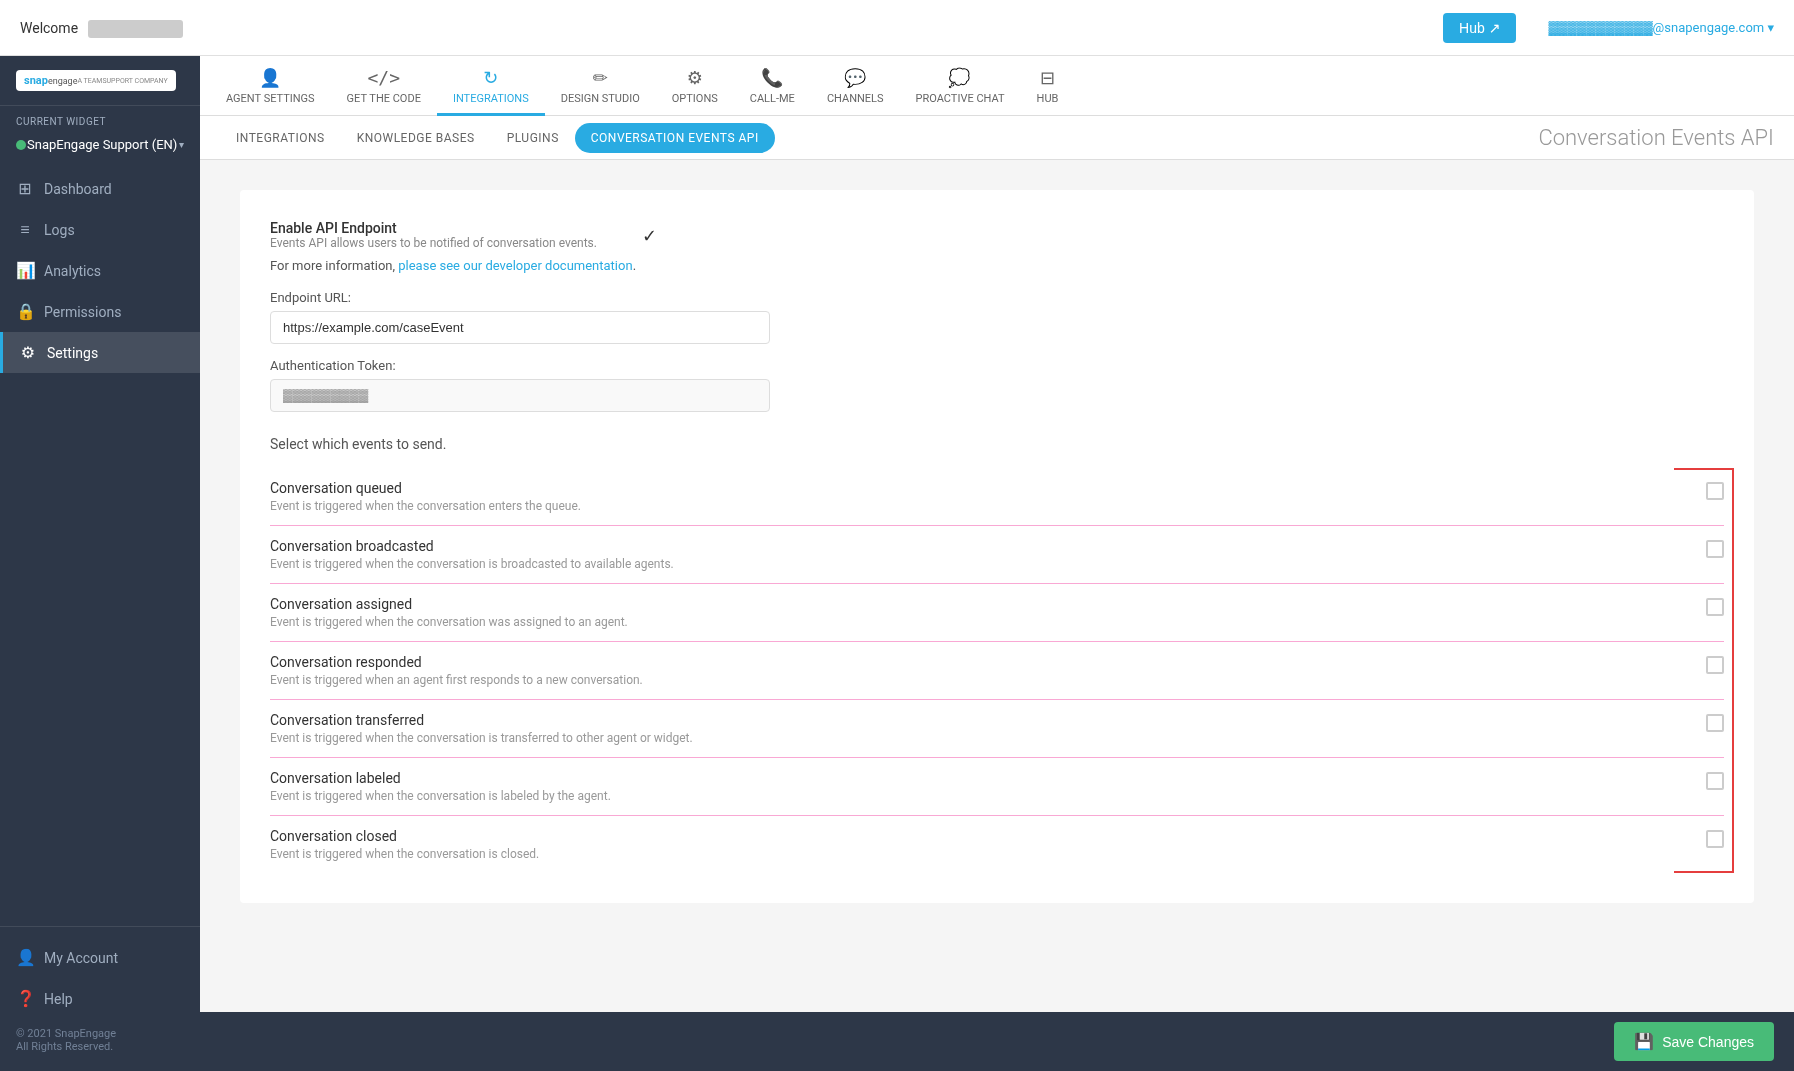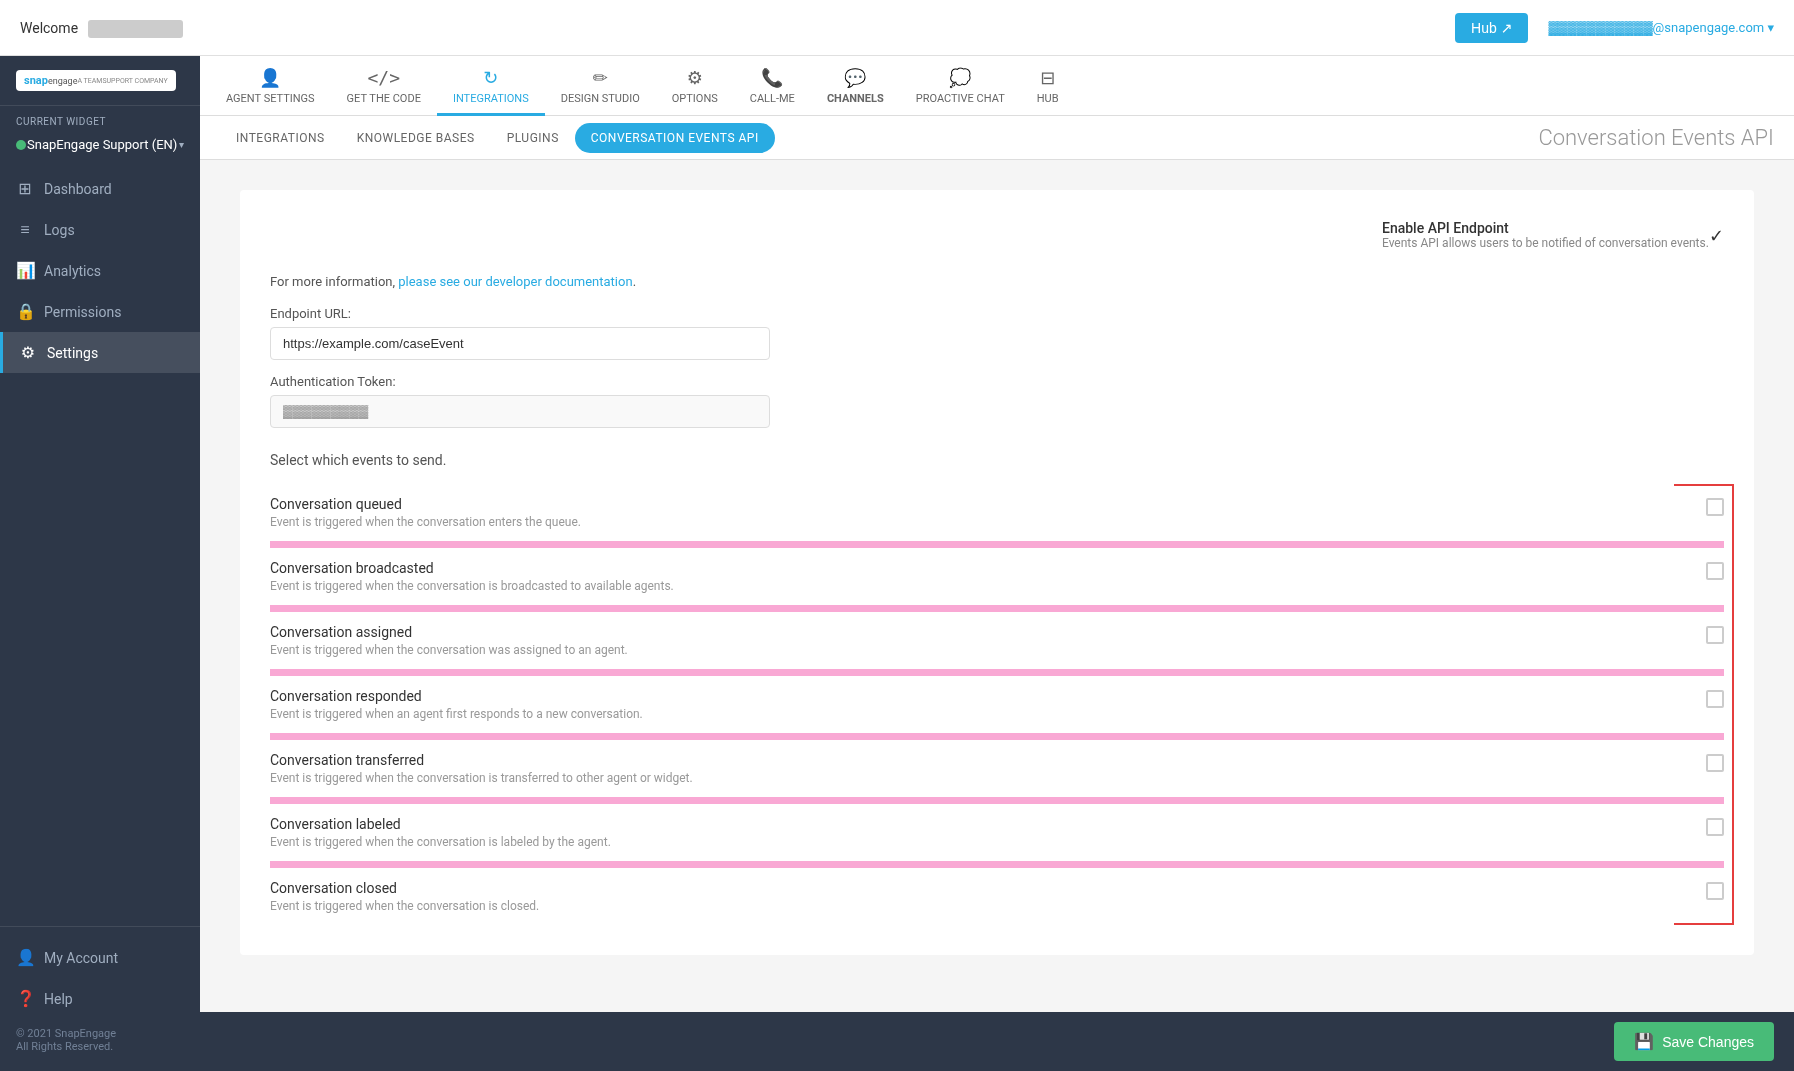--- a/index.html
+++ b/index.html
@@ -9,21 +9,21 @@
     .top-header {
       background: #fff;
       height: 56px;
       display: flex;
       align-items: center;
       justify-content: space-between;
       padding: 0 20px;
       border-bottom: 1px solid #e0e0e0;
       flex-shrink: 0;
     }
-    .header-right { display: flex; align-items: center; gap: 20px; }
+    .header-right { display: flex; align-items: center; gap: 32px; }
     .hub-button {
       background: #29abe2;
       color: #fff;
       border: none;
       padding: 7px 16px;
       border-radius: 4px;
       font-size: 14px;
       cursor: pointer;
       display: flex;
       align-items: center;
@@ -145,21 +145,21 @@
     .sub-tab.active { background: #29abe2; color: #fff; }
     .page-title-right { margin-left: auto; font-size: 22px; color: #999; font-weight: 300; }
 
     
     .main-content { flex: 1; overflow-y: auto; padding: 30px 40px; background: #f5f5f5; }
 
     .content-card { background: #fff; border-radius: 4px; display: flex; }
     .card-sidebar { width: 160px; padding: 30px 20px; flex-shrink: 0; border-right: 1px solid #eee; }
     .card-sidebar-title { font-size: 14px; color: #333; font-weight: 500; }
     .card-body { flex: 1; padding: 30px; }
-    .enable-row { display: flex; align-items: center; justify-content: flex-end; margin-bottom: 22px; }
+    .enable-row { display: flex; align-items: center; justify-content: flex-start; margin-bottom: 6px; gap: 45px; }
     .enable-label { font-size: 14px; color: #333; font-weight: 500; }
     .enable-desc { font-size: 12px; color: #888; }
     .checkmark { font-size: 18px; color: #333; }
 
     .info-text { font-size: 13px; color: #555; line-height: 1.5; margin-bottom: 4px; }
     .info-link { color: #29abe2; text-decoration: none; }
     .field-label { font-size: 13px; color: #555; margin-bottom: 6px; margin-top: 14px; }
     .text-input {
       width: 100%;
       max-width: 500px;
@@ -171,21 +171,21 @@
       outline: none;
     }
     .token-input { background: #f9f9f9; color: #999; }
 
     .events-section-title { font-size: 14px; color: #555; margin-bottom: 16px; }
     .event-row {
       display: flex;
       align-items: flex-start;
       justify-content: space-between;
       padding: 12px 0;
-      border-bottom: 7px solid #f9a8d4;
+      border-bottom: 1px solid #f9a8d4;
     }
     .event-row:last-child { border-bottom: none; }
     .event-info { flex: 1; }
     .event-name { font-size: 14px; color: #333; margin-bottom: 3px; }
     .event-desc { font-size: 12px; color: #999; }
     .event-checkbox {
       width: 18px;
       height: 18px;
       border: 2px solid #ccc;
       border-radius: 2px;
@@ -310,21 +310,21 @@
       <div class="tab-item">
         <span class="tab-icon">⚙</span>
         <span style="font-size:11px;">OPTIONS</span>
       </div>
       <div class="tab-item">
         <span class="tab-icon">📞</span>
         <span style="font-size:11px;">CALL-ME</span>
       </div>
       <div class="tab-item">
         <span class="tab-icon">💬</span>
-        <span style="font-size:11px;font-weight:bold;">CHANNELS</span>
+        <span style="font-size:11px;">CHANNELS</span>
       </div>
       <div class="tab-item">
         <span class="tab-icon">💭</span>
         <span style="font-size:11px;">PROACTIVE CHAT</span>
       </div>
       <div class="tab-item">
         <span class="tab-icon">⊟</span>
         <span style="font-size:11px;">HUB</span>
       </div>
     </div>

